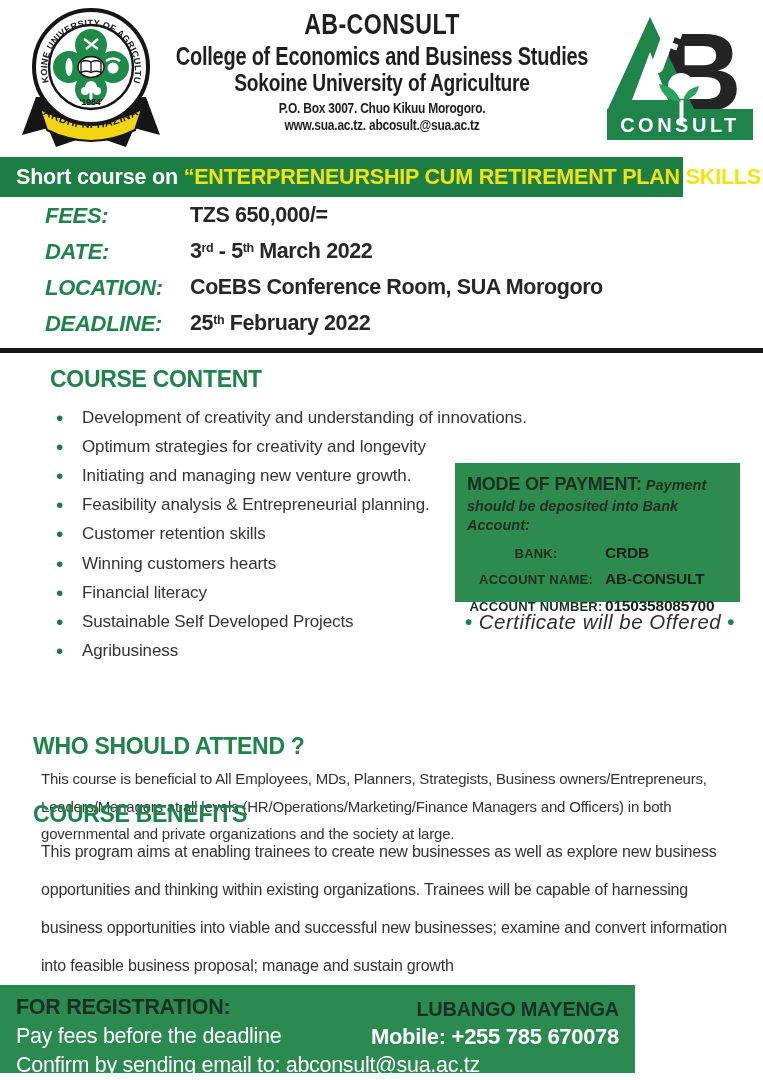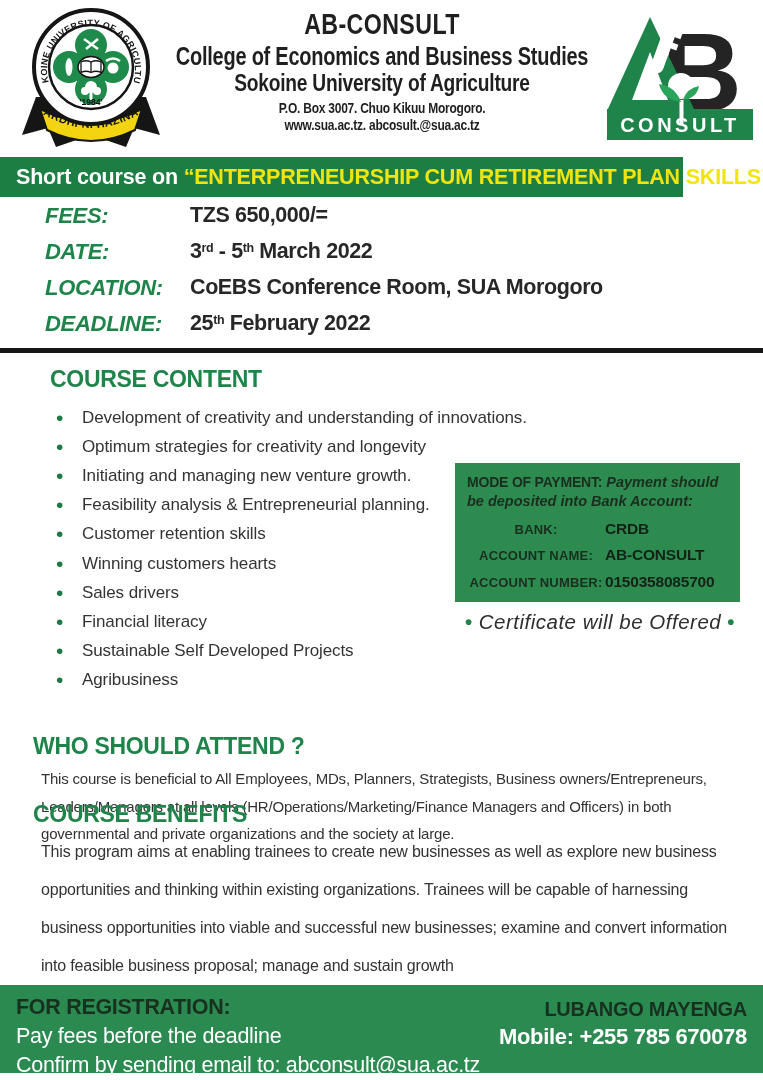--- a/index.html
+++ b/index.html
@@ -59,21 +59,21 @@
     content:"\2022"; width:32px; color:#1D7A45; font-size:21px; flex:0 0 32px; text-align:left;
     padding-left:6px; box-sizing:border-box;
   }
 
   
   .payment-box {
     position:absolute; left:455px; top:463px; width:285px; height:139px;
     background:#2E8B50; color:#1A2E1F; padding:10px 12px 8px; box-sizing:border-box;
   }
   .payment-intro { font-size:14.5px; line-height:1.32; }
-  .payment-heading { font-weight:bold; font-size:14px; letter-spacing:-0.2px; }
+  .payment-heading { font-weight:bold; font-size:18px; letter-spacing:-0.2px; }
   .payment-note { font-style:italic; font-weight:bold; }
   .payment-row { display:flex; align-items:baseline; margin-top:8.5px; }
   .payment-label { width:138px; font-size:13px; font-weight:bold; letter-spacing:0.2px; flex:0 0 138px;text-align:center; }
   .payment-value { font-size:15.5px; font-weight:bold; color:#132217; letter-spacing:-0.2px; }
 
   .certificate {
     position:absolute; left:448px; top:610px; width:304px; text-align:center;
     font-size:20.5px; font-style:italic; color:#2e2e2e; letter-spacing:0.5px; white-space:nowrap;
   }
   .certificate .dot { color:#1E8449; font-style:normal; font-weight:bold; margin:0 6px; }
@@ -82,21 +82,21 @@
   .attend-section { position:absolute; left:33px; top:733px; width:722px; }
   .attend-section p, .benefits-section p {
     margin:5px 0 0 8px; color:#333333; letter-spacing:-0.2px;
   }
   .attend-section p { font-size:15px; line-height:27.5px; }
   .benefits-section { position:absolute; left:33px; top:801px; width:716px; }
   .benefits-section p { font-size:16px; line-height:38px; }
 
   
   .footer {
-    position:absolute; left:0; top:985px; width:763px; height:88px; background:#2B8A50;
+    position:absolute; left:0; top:985px; width:635px; height:88px; background:#2B8A50;
     box-sizing:border-box; padding:8px 16px;
   }
   .footer-left { line-height:29px; letter-spacing:-0.3px; }
   .f-heading { color:#17301F; font-weight:bold; font-size:21.5px; }
   .f-line { color:#ffffff; font-size:21.5px; }
   .footer-right { position:absolute; right:16px; top:10px; text-align:right; line-height:28px; }
   .f-name { color:#17301F; font-weight:bold; font-size:20px; letter-spacing:-0.3px; }
   .f-mobile { color:#ffffff; font-weight:bold; font-size:22px; letter-spacing:-0.3px; }
 
   svg text { font-family:"Liberation Sans", sans-serif; }
@@ -191,21 +191,20 @@
 
   <div class="course-section">
     <h2 class="section-h">COURSE CONTENT</h2>
     <ul>
       <li>Development of creativity and understanding of innovations.</li>
       <li>Optimum strategies for creativity and longevity</li>
       <li>Initiating and managing new venture growth.</li>
       <li>Feasibility analysis &amp; Entrepreneurial planning.</li>
       <li>Customer retention skills</li>
       <li>Winning customers hearts</li>
-      <li>Sales drivers</li>
       <li>Financial literacy</li>
       <li>Sustainable Self Developed Projects</li>
       <li>Agribusiness</li>
     </ul>
   </div>
 
   <div class="payment-box">
     <div class="payment-intro">
       <span class="payment-heading">MODE OF PAYMENT:</span>
       <span class="payment-note">Payment should be deposited into Bank Account:</span>

